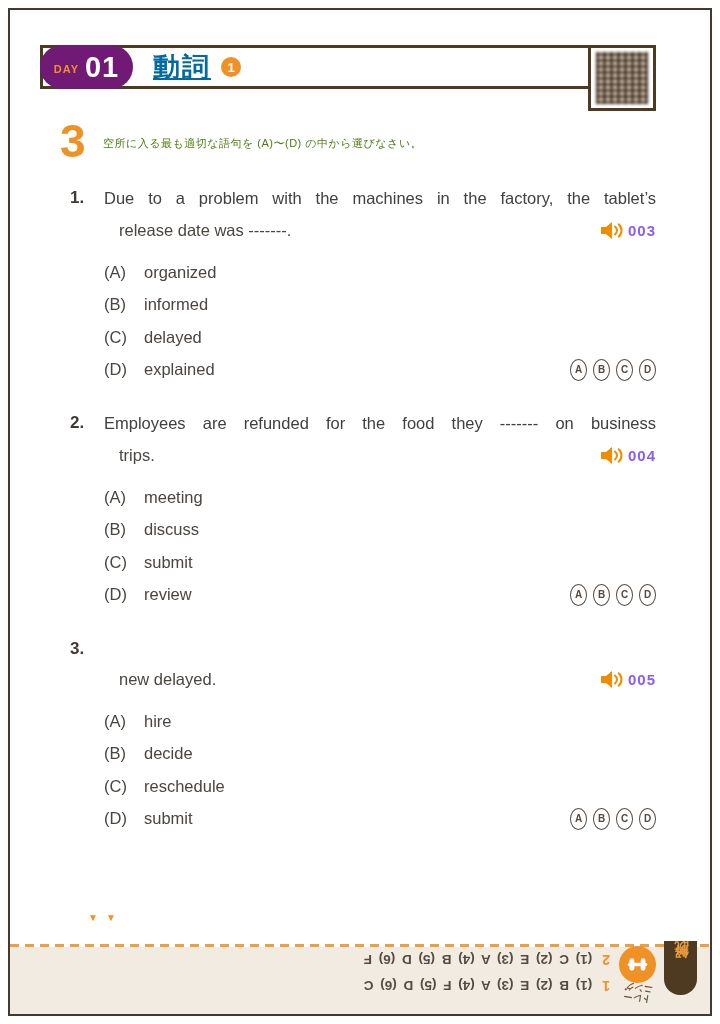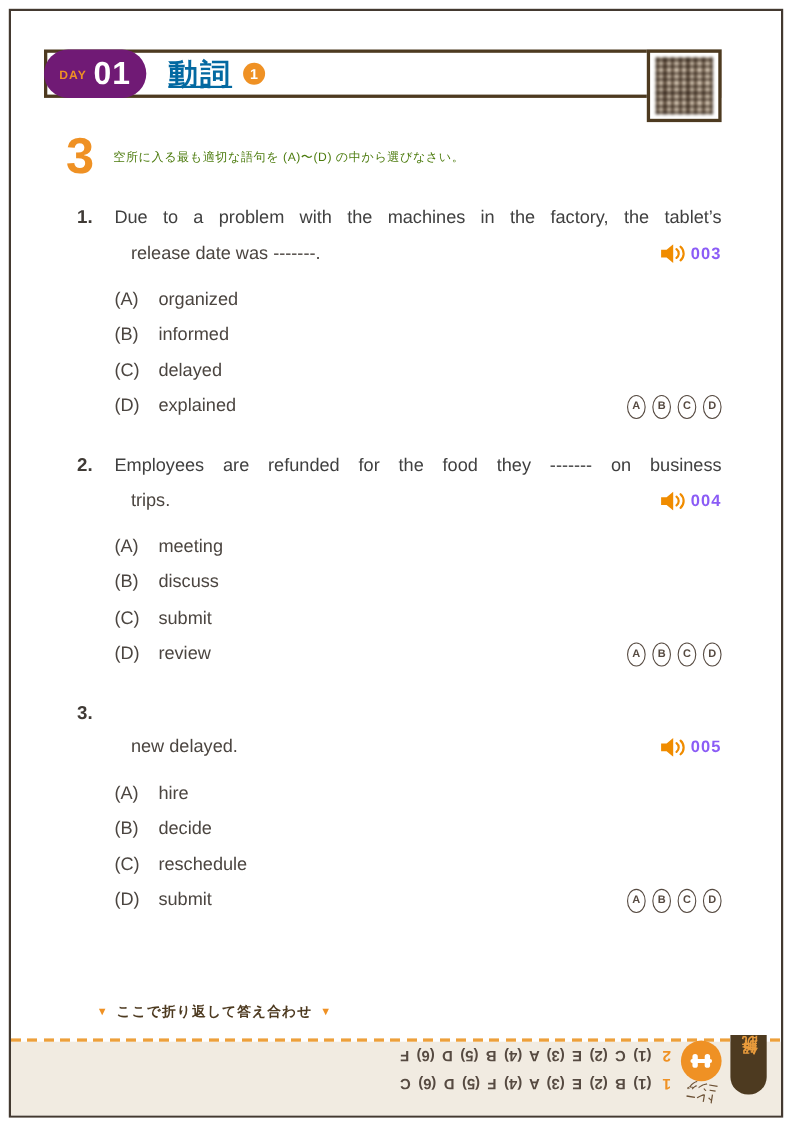--- a/index.html
+++ b/index.html
@@ -230,21 +230,20 @@
           <span class="bubble">B</span>
           <span class="bubble">C</span>
           <span class="bubble">D</span>
         </span>
       </div>
     </div>
   </div>
 
   <div class="fold-note">
     <span class="fold-tri">▼</span>
-    <span>ここで折り返して答え合わせ</span>
     <span class="fold-tri">▼</span>
   </div>
   <div class="bottom-strip"></div>
   <div class="dashed-line"></div>
 
   <div class="answers-rot">
     <div class="ans-row">
       <span class="ans-num">1</span>
       <span>(1) B (2) E (3) A (4) F (5) D (6) C</span>
     </div>

